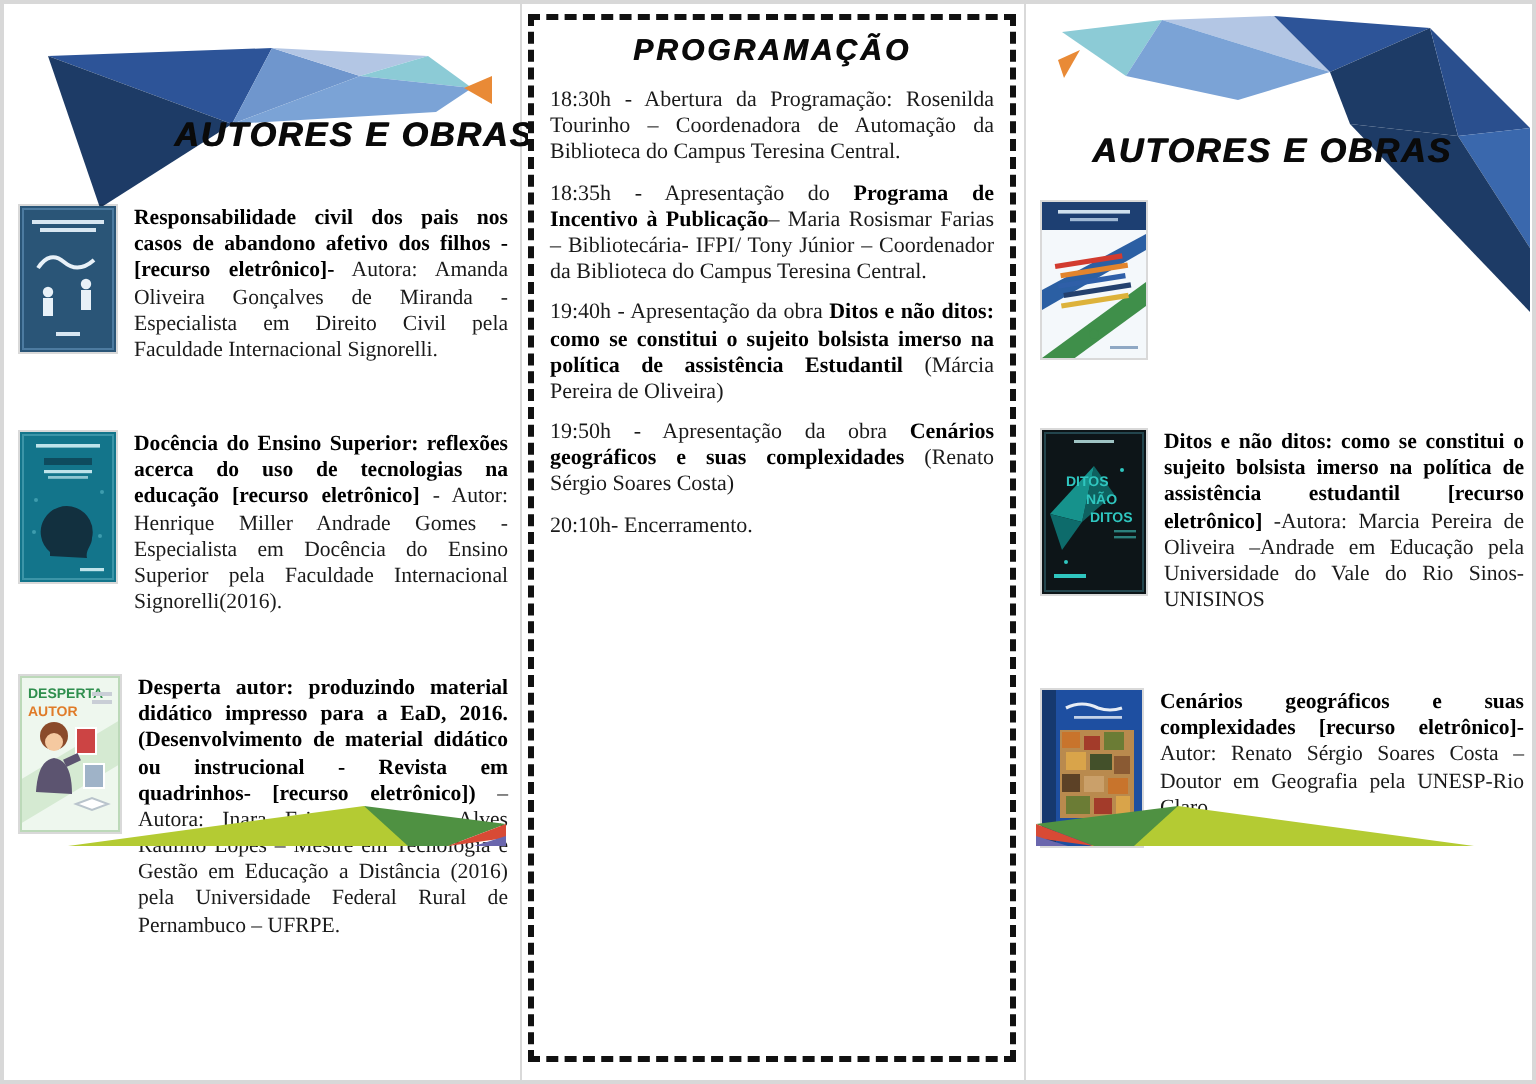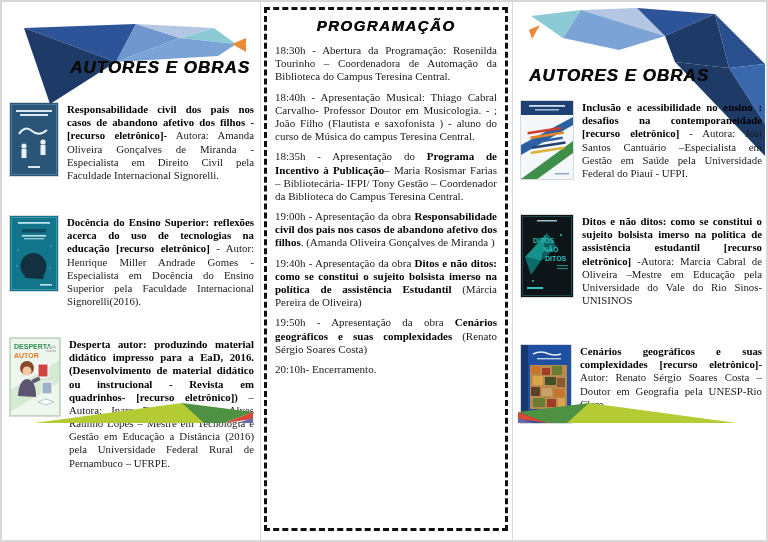--- a/index.html
+++ b/index.html
@@ -14,21 +14,21 @@
 
   .panel{position:absolute;top:0;height:430px;}
   .panel.left{left:0;width:258px;}
   .panel.mid{left:258px;width:252px;}
   .panel.right{left:511px;width:255px;}
 
   .header-art{position:absolute;}
   .panel-title{
     position:absolute;font-family:"Liberation Sans", sans-serif;
     font-style:italic;font-weight:bold;font-size:17px;letter-spacing:1px;
-    color:#0a0a0a;text-shadow:0.5px 0 0 #0a0a0a;white-space:nowrap;
+    color:#0a0a0a;text-shadow:0.5px 0 0 #0a0a0a;white-space:nowrap;margin-left:17px;
   }
   .left .panel-title{left:68px;top:56px;}
   .right .panel-title{left:16px;top:64px;}
 
   .book-row{position:absolute;left:8px;right:6px;display:flex;gap:9px;align-items:flex-start;}
   .book-cover{flex:none;display:block;box-shadow:0 0 0 1px rgba(0,0,0,.15);}
   .book-text{
     flex:1;margin:0;font-size:10.8px;line-height:1.22;text-align:justify;
   }
   .book-text b{color:#000;}
@@ -133,23 +133,21 @@
       <polygon points="220,46 249,35 249,42" fill="#d84a35"></polygon>
       <polygon points="233,46 249,41 249,46" fill="#6a66ad"></polygon>
     </svg>
   </div>
 
   <div class="panel mid">
     <div class="program-box">
       <div class="program-title">PROGRAMAÇÃO</div>
 
       <p class="sched"><span>18:30h - Abertura da Programação: Rosenilda Tourinho – Coordenadora de Automação da Biblioteca do Campus Teresina Central.</span><b></b><span></span></p>
-      <p class="sched"><span>18:40h - Apresentação Musical: Thiago Cabral Carvalho- Professor Doutor em Musicologia. - ; João Filho (Flautista e saxofonista ) - aluno do curso de Música do campus Teresina Central.</span><b></b><span></span></p>
-      <p class="sched"><span>18:35h -  Apresentação do </span><b>Programa de Incentivo à Publicação</b><span>– Maria Rosismar Farias – Bibliotecária- IFPI/ Tony Gestão – Coordenador da Biblioteca do Campus Teresina Central.</span></p>
-      <p class="sched"><span>19:00h -  Apresentação da obra </span><b>Responsabilidade civil dos pais nos casos de abandono afetivo dos filhos</b><span>. (Amanda Oliveira Gonçalves de Miranda )</span></p>
+      <p class="sched"><span>18:35h -  Apresentação do </span><b>Programa de Incentivo à Publicação</b><span>– Maria Rosismar Farias – Bibliotecária- IFPI/ Tony Júnior – Coordenador da Biblioteca do Campus Teresina Central.</span></p>
       <p class="sched"><span>19:40h -  Apresentação da obra </span><b>Ditos e não ditos: como se constitui o sujeito bolsista imerso na política de assistência Estudantil</b><span> (Márcia Pereira de Oliveira)</span></p>
       <p class="sched"><span>19:50h -  Apresentação da obra  </span><b>Cenários geográficos e suas complexidades</b><span> (Renato Sérgio Soares Costa)</span></p>
       <p class="sched"><span>20:10h- Encerramento.</span><b></b><span></span></p>
     </div>
   </div>
 
   <div class="panel right">
 
     <svg class="header-art" style="left:2px;top:4px" width="252" height="160" viewBox="0 0 252 160">
       <polygon points="16,10 66,4 48,32" fill="#8ccbd6"></polygon>
@@ -176,41 +174,40 @@
         <g transform="rotate(-9 26 40)">
           <rect x="8" y="28" width="34" height="2.6" fill="#d23b2f"></rect>
           <rect x="10" y="33" width="34" height="2.6" fill="#e2842c"></rect>
           <rect x="8" y="38" width="34" height="2.6" fill="#2f5fa8"></rect>
           <rect x="10" y="43" width="34" height="2.6" fill="#23406e"></rect>
           <rect x="8" y="48" width="34" height="2.6" fill="#ddb23a"></rect>
         </g>
         <circle cx="26" cy="66" r="2.4" fill="#3f8f4a"></circle>
         <rect x="34" y="72" width="14" height="1.5" fill="#8fa8c4"></rect>
       </svg>
-      <p class="book-text"><b>Inclusão e acessibilidade no ensino : desafios na contemporaneidade [recurso eletrônico]</b><span> - Autora: Jósi Santos Cantuário –Especialista em Gestão em Saúde pela Universidade Federal do Piauí - UFPI.</span></p>
     </div>
 
     <div class="book-row" style="top:213px">
       <svg class="book-cover" width="52" height="82" viewBox="0 0 52 82">
         <rect width="52" height="82" fill="#0d1518"></rect>
         <rect x="1.5" y="1.5" width="49" height="79" fill="none" stroke="#23454d" stroke-width="1"></rect>
         <rect x="16" y="5" width="20" height="1.5" fill="#9fc4c4"></rect>
         <path d="M4 42 L26 18 L20 46 Z" fill="#17a099" opacity="0.9"></path>
         <path d="M4 42 L20 46 L10 60 Z" fill="#0d6b6b"></path>
         <path d="M26 18 L36 32 L20 46 Z" fill="#0f8a87" opacity="0.65"></path>
         <text class="cover-txt" x="12" y="28" font-size="7" fill="#2fc6bf">DITOS</text>
         <text class="cover-txt" x="22" y="37" font-size="7" fill="#2fc6bf">NÃO</text>
         <text class="cover-txt" x="24" y="46" font-size="7" fill="#2fc6bf">DITOS</text>
         <rect x="36" y="50" width="11" height="1.2" fill="#2b7f7c"></rect>
         <rect x="36" y="53" width="11" height="1.2" fill="#2b7f7c"></rect>
         <circle cx="40" cy="20" r="1" fill="#2fc6bf"></circle>
         <circle cx="12" cy="66" r="1" fill="#2fc6bf"></circle>
         <rect x="6" y="72" width="16" height="2" fill="#2fc6bf"></rect>
       </svg>
-      <p class="book-text"><b>Ditos e não ditos: como se constitui o sujeito bolsista imerso na política de assistência estudantil [recurso eletrônico]</b><span> -Autora: Marcia Cabral de Oliveira –Mestre em Educação pela Universidade do Vale do Rio Sinos- UNISINOS</span></p>
+      <p class="book-text"><b>Ditos e não ditos: como se constitui o sujeito bolsista imerso na política de assistência estudantil [recurso eletrônico]</b><span> -Autora: Marcia Pereira de Oliveira –Andrade em Educação pela Universidade do Vale do Rio Sinos- UNISINOS</span></p>
     </div>
 
     <div class="book-row" style="top:343px">
       <svg class="book-cover" width="50" height="78" viewBox="0 0 50 78">
         <rect width="50" height="78" fill="#1e4fa1"></rect>
         <rect x="0" y="0" width="7" height="78" fill="#16396f"></rect>
         <path d="M12 9 q8 -4 16 0 q6 2 12 0" stroke="#e8edf5" fill="none" stroke-width="1.6"></path>
         <rect x="16" y="13" width="24" height="1.4" fill="#c4d2e8"></rect>
         <rect x="9" y="20" width="37" height="44" fill="#b98a4e"></rect>
         <rect x="10" y="21" width="9" height="8" fill="#c8742c"></rect>

